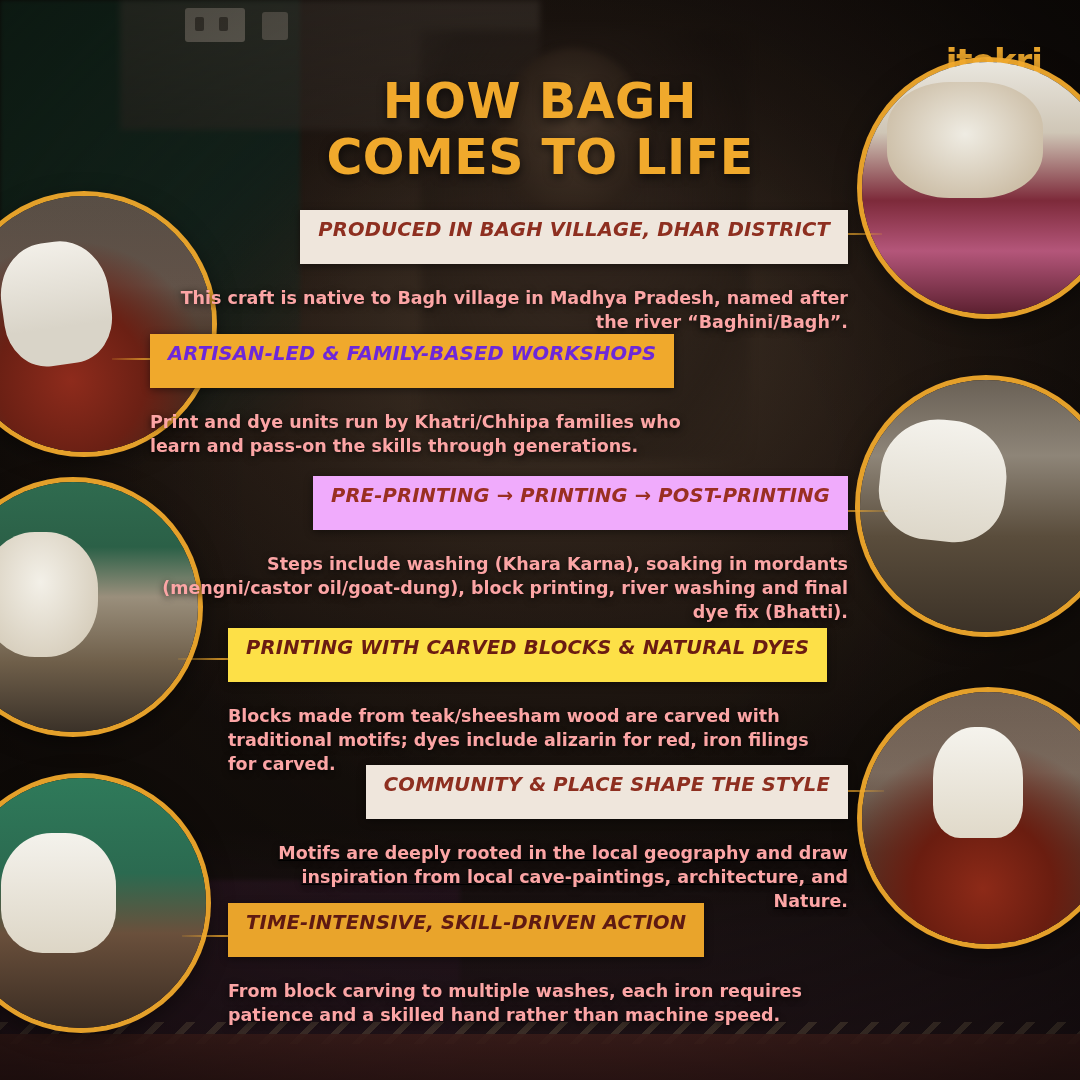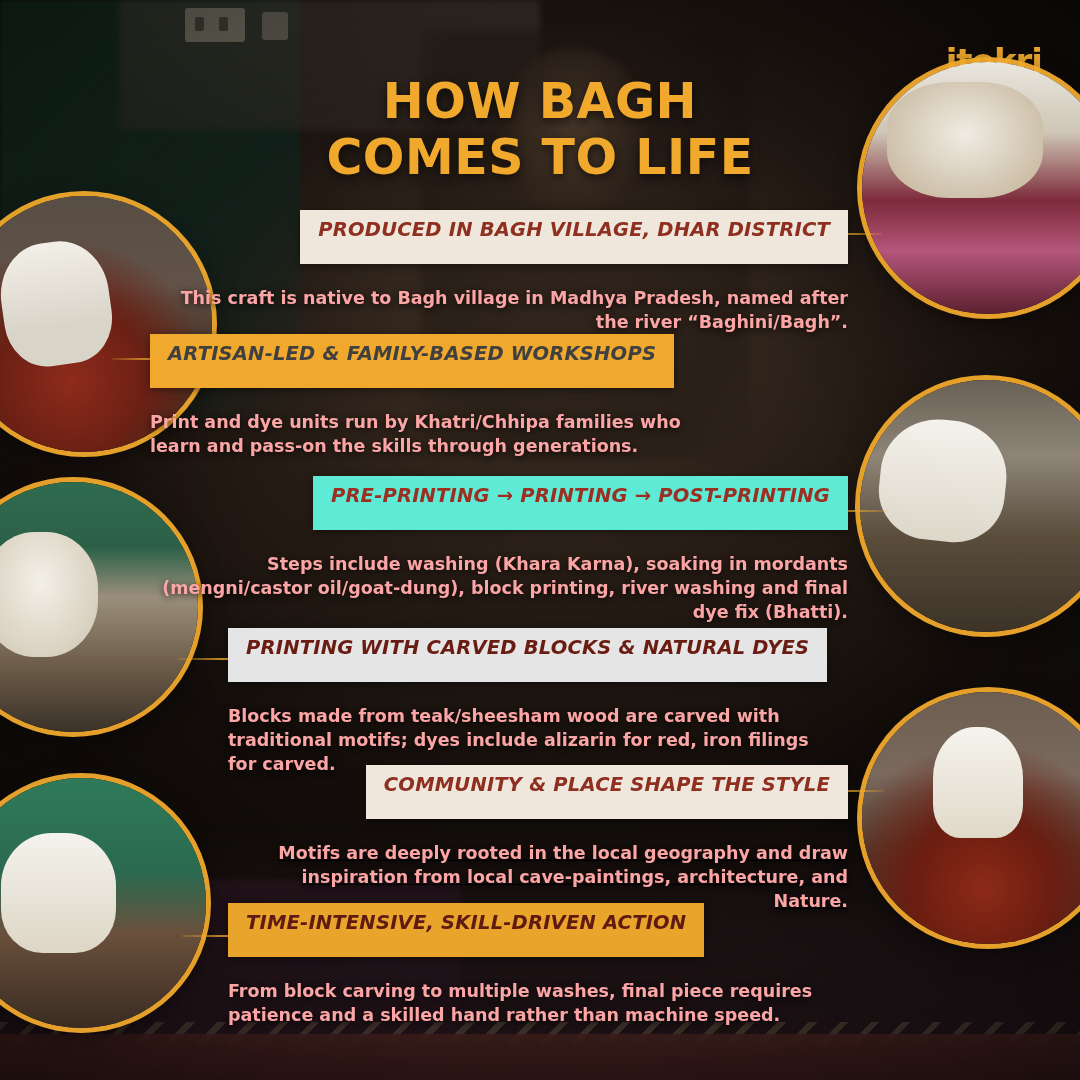--- a/index.html
+++ b/index.html
@@ -171,23 +171,23 @@
     padding: 8px 18px 23px 18px;
     font-family: "DejaVu Sans", sans-serif;
     font-weight: 700;
     font-style: italic;
     font-size: 19.5px;
     letter-spacing: 0.2px;
     white-space: nowrap;
     box-shadow: 0 2px 8px rgba(0,0,0,0.45);
   }
   .tag-light { background: #efe6dc; color: #8e2f20; }
-  .tag-gold  { background: #f0a92c; color: #404040; }
-  .tag-rose  { background: #5eead4; color: #9a2f22; }
-  .tag-amber { background: #e5e5e5; color: #6a1c12; }
+  .tag-gold  { background: #f0a92c; color: #6d28d9; }
+  .tag-rose  { background: #f0abfc; color: #9a2f22; }
+  .tag-amber { background: #fde047; color: #6a1c12; }
   .tag-cream { background: #efe6dc; color: #8e2f20; }
   .tag-orange{ background: #e9a42b; color: #5f1a12; }
 
   .body-text {
     margin-top: 22px;
     color: #fca5a5;
     font-family: "DejaVu Sans", sans-serif;
     font-weight: 700;
     font-size: 17.5px;
     line-height: 1.38;
@@ -387,16 +387,16 @@
     <div class="body-text">Blocks made from teak/sheesham wood are carved with traditional motifs; dyes include alizarin for red, iron filings for carved.</div>
   </div>
 
   <div class="row align-right" id="row5">
     <span class="tag tag-cream">COMMUNITY &amp; PLACE SHAPE THE STYLE</span>
     <div class="body-text">Motifs are deeply rooted in the local geography and draw inspiration from local cave-paintings, architecture, and Nature.</div>
   </div>
 
   <div class="row align-left" id="row6">
     <span class="tag tag-orange">TIME-INTENSIVE, SKILL-DRIVEN ACTION</span>
-    <div class="body-text">From block carving to multiple washes, final piece requires patience and a skilled hand rather than machine speed.</div>
+    <div class="body-text">From block carving to multiple washes, each iron requires patience and a skilled hand rather than machine speed.</div>
   </div>
 
 </div>
 
 </body></html>

